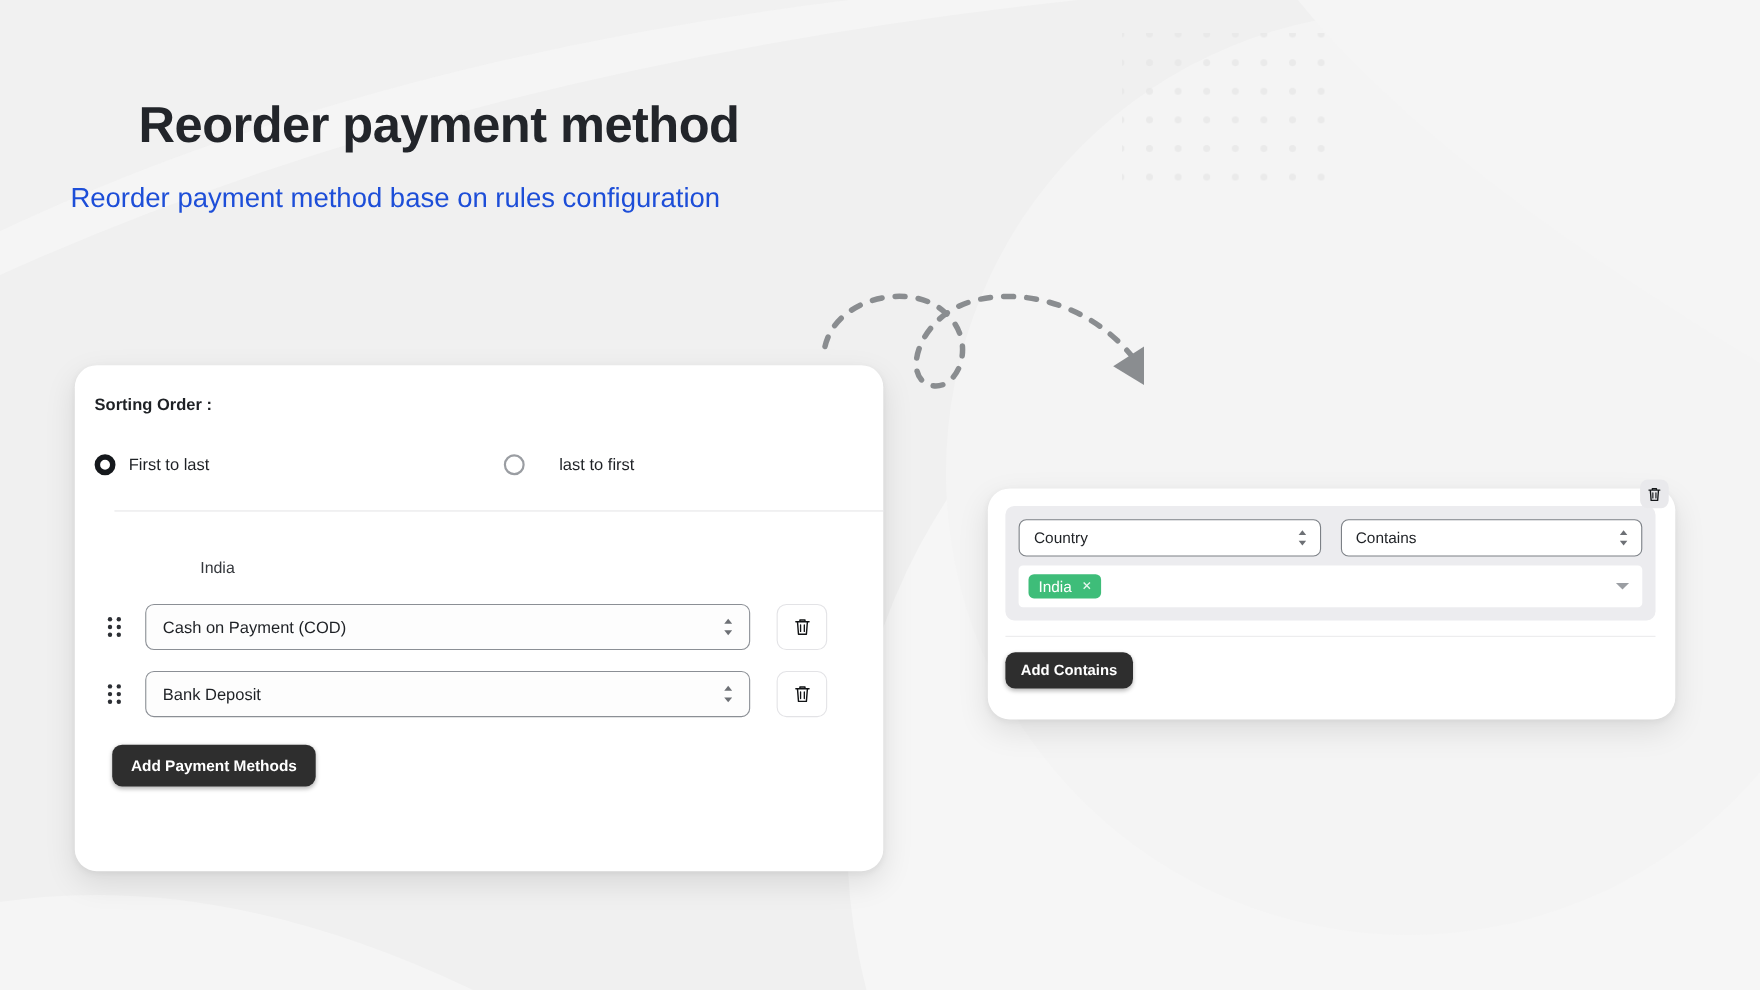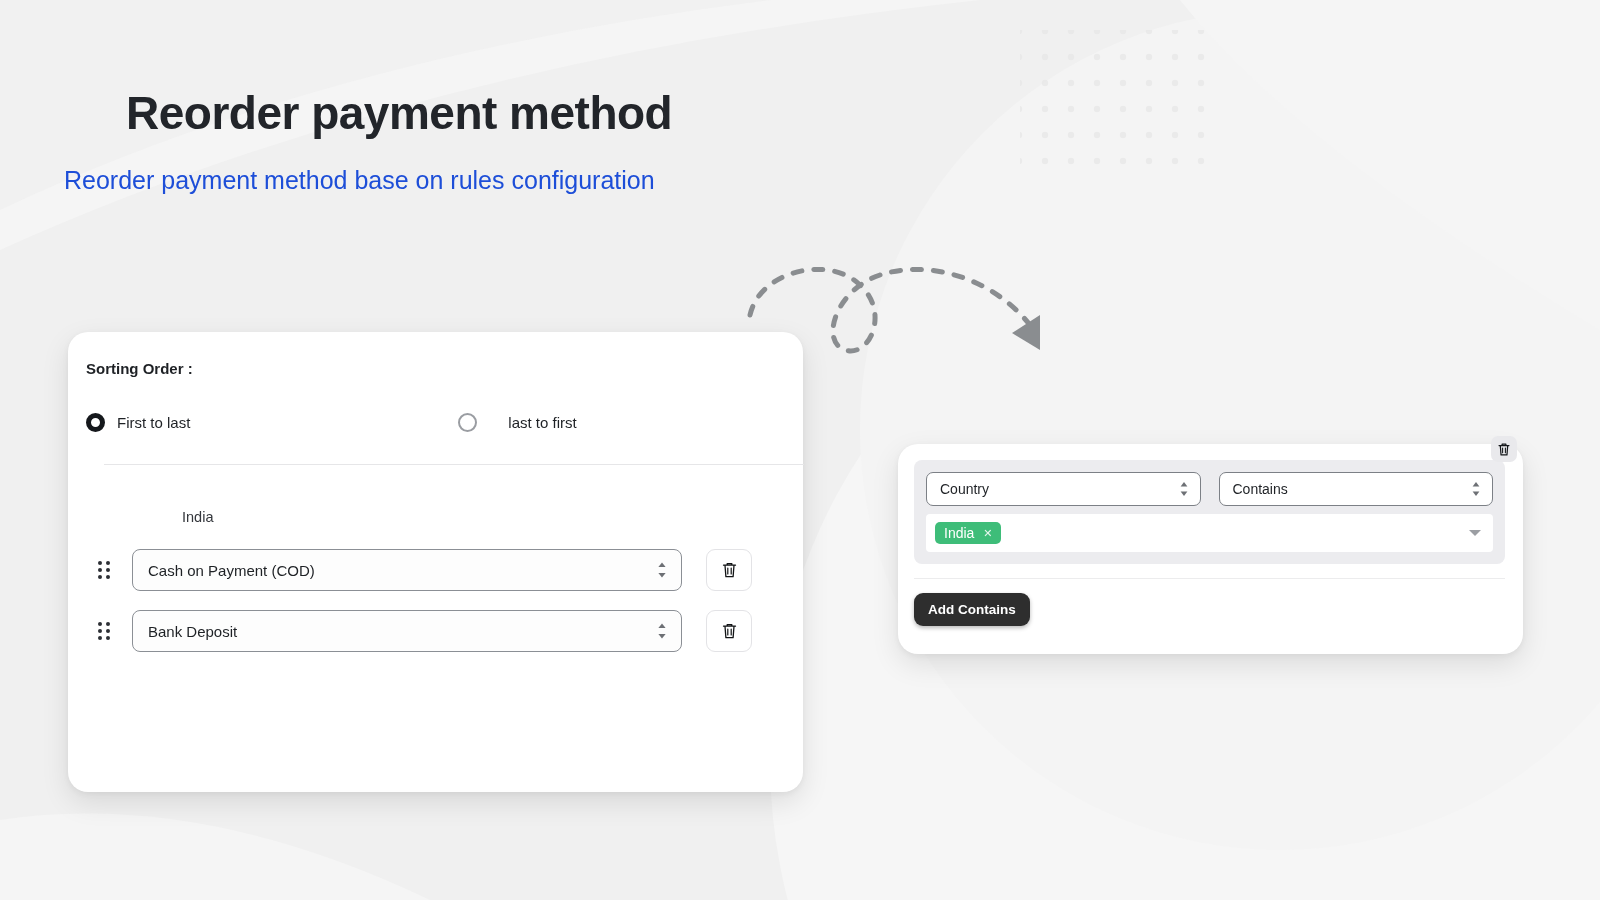--- a/index.html
+++ b/index.html
@@ -414,20 +414,21 @@
         <svg width="17" height="18" viewBox="0 0 17 18">
           <path d="M2.5 4.2h12M6.2 4.2V2.6h4.6v1.6M4 4.2l.9 11.4h7.2L13 4.2" fill="none" stroke="#111315" stroke-width="1.3" stroke-linecap="round" stroke-linejoin="round"></path>
           <path d="M6.8 7v6M10.2 7v6" stroke="#111315" stroke-width="1.2" stroke-linecap="round"></path>
         </svg>
       </div>
     </div>
 
 
   </div>
 
+  <button class="dark-btn" id="add-payment-btn">Add Payment Methods</button>
 </div>
 
 <div class="card" id="conditions-card">
 
   <div id="condition-group">
 
     <div id="group-trash-btn">
       <svg width="14" height="15" viewBox="0 0 17 18">
         <path d="M2.5 4.2h12M6.2 4.2V2.6h4.6v1.6M4 4.2l.9 11.4h7.2L13 4.2" fill="none" stroke="#15181b" stroke-width="1.5" stroke-linecap="round" stroke-linejoin="round"></path>
         <path d="M6.8 7.2v5.6M10.2 7.2v5.6" stroke="#15181b" stroke-width="1.3" stroke-linecap="round"></path>

